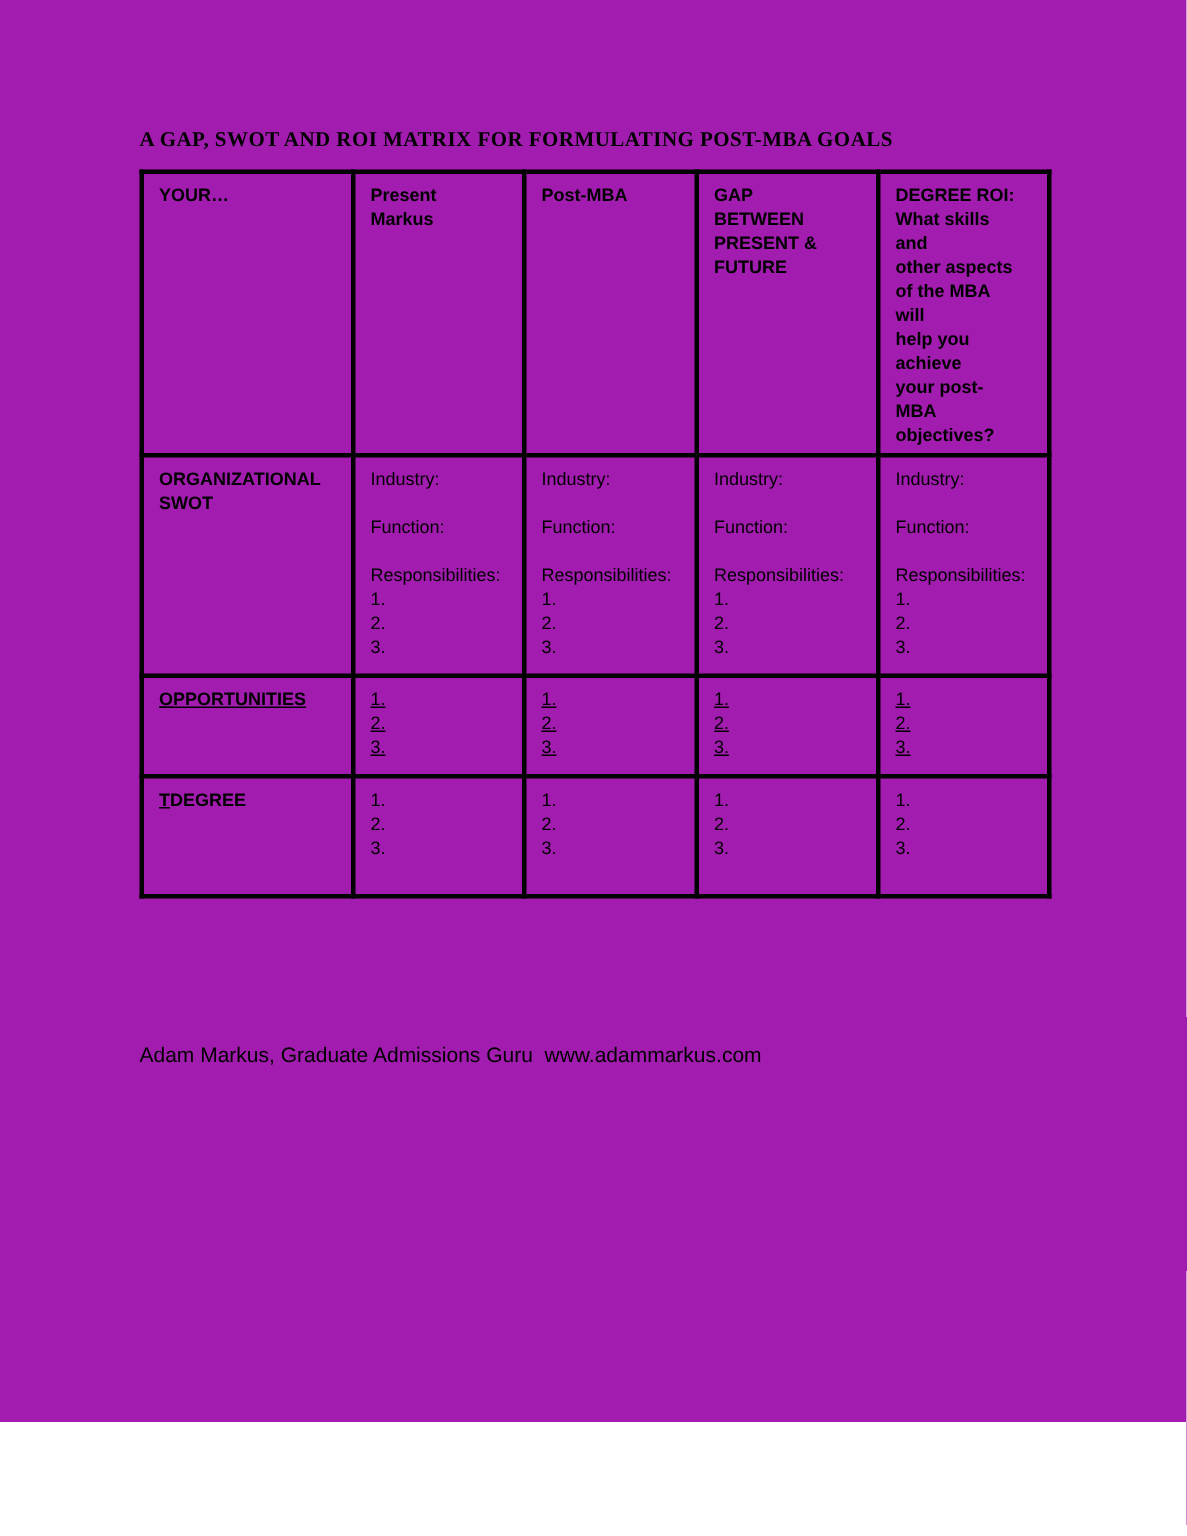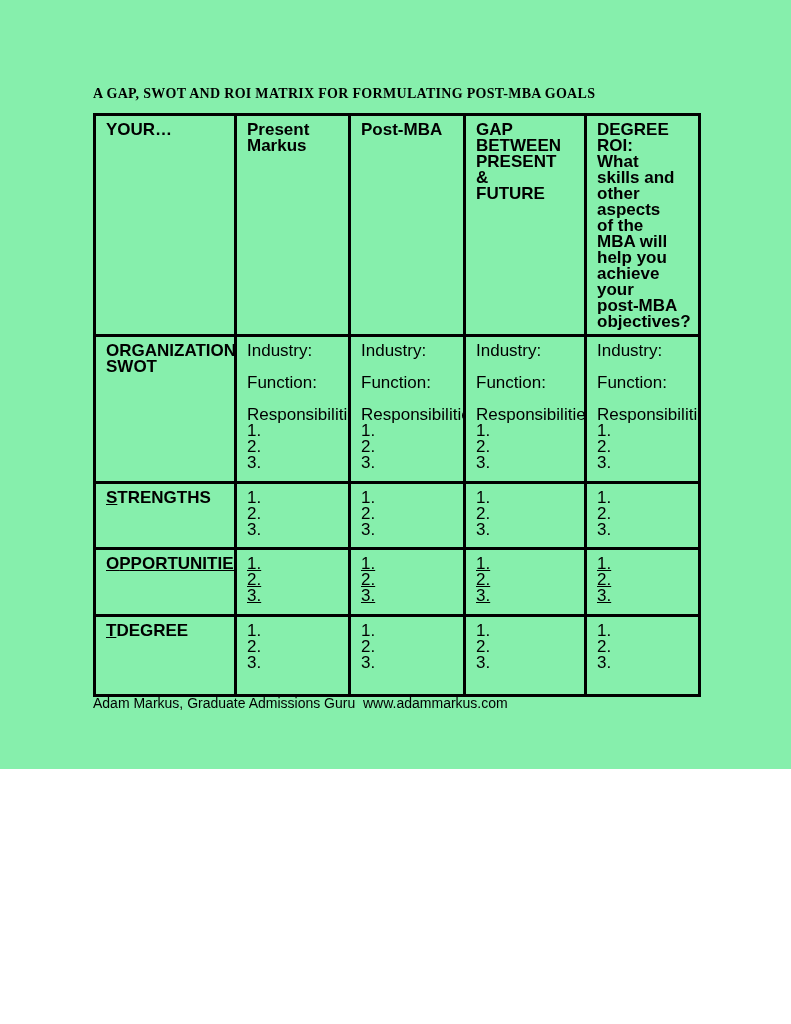--- a/index.html
+++ b/index.html
@@ -3,22 +3,22 @@
 <meta charset="utf-8">
 <style>
   html, body {
     margin: 0;
     padding: 0;
     background: #ffffff;
   }
   .page {
     position: relative;
     width: 791px;
-    height: 769px;
-    background: #86efac;
+    height: 948px;
+    background: #a21caf;
     color: #000000;
     font-family: "Liberation Sans", sans-serif;
     overflow: hidden;
   }
   .title {
     position: absolute;
     left: 93px;
     top: 86px;
     margin: 0;
     font-family: "Liberation Serif", serif;
@@ -33,21 +33,21 @@
     top: 113px;
     width: 605px;
     border-collapse: collapse;
     table-layout: fixed;
   }
   table.matrix th,
   table.matrix td {
     border: 3px solid #000000;
     vertical-align: top;
     text-align: left;
-    font-size: 17px;
+    font-size: 12px;
     line-height: 16px;
     white-space: pre-line;
     padding: 6px 19px 4px 10px;
     overflow: hidden;
   }
   table.matrix th {
     font-weight: bold;
   }
   td.label-cell {
     font-weight: bold;
@@ -136,35 +136,20 @@
 3.</td>
         <td class="data-cell">Industry:
 
 Function:
 
 Responsibilities:
 1.
 2.
 3.</td>
       </tr>
-      <tr class="row-s">
-        <td class="label-cell"><span class="ul-first">S</span><span>TRENGTHS</span></td>
-        <td class="data-cell">1.
-2.
-3.</td>
-        <td class="data-cell">1.
-2.
-3.</td>
-        <td class="data-cell">1.
-2.
-3.</td>
-        <td class="data-cell">1.
-2.
-3.</td>
-      </tr>
       <tr class="row-o">
         <td class="label-cell"><span class="ul-first">O</span><span>PPORTUNITIES</span></td>
         <td class="data-cell">1.
 2.
 3.</td>
         <td class="data-cell">1.
 2.
 3.</td>
         <td class="data-cell">1.
 2.

